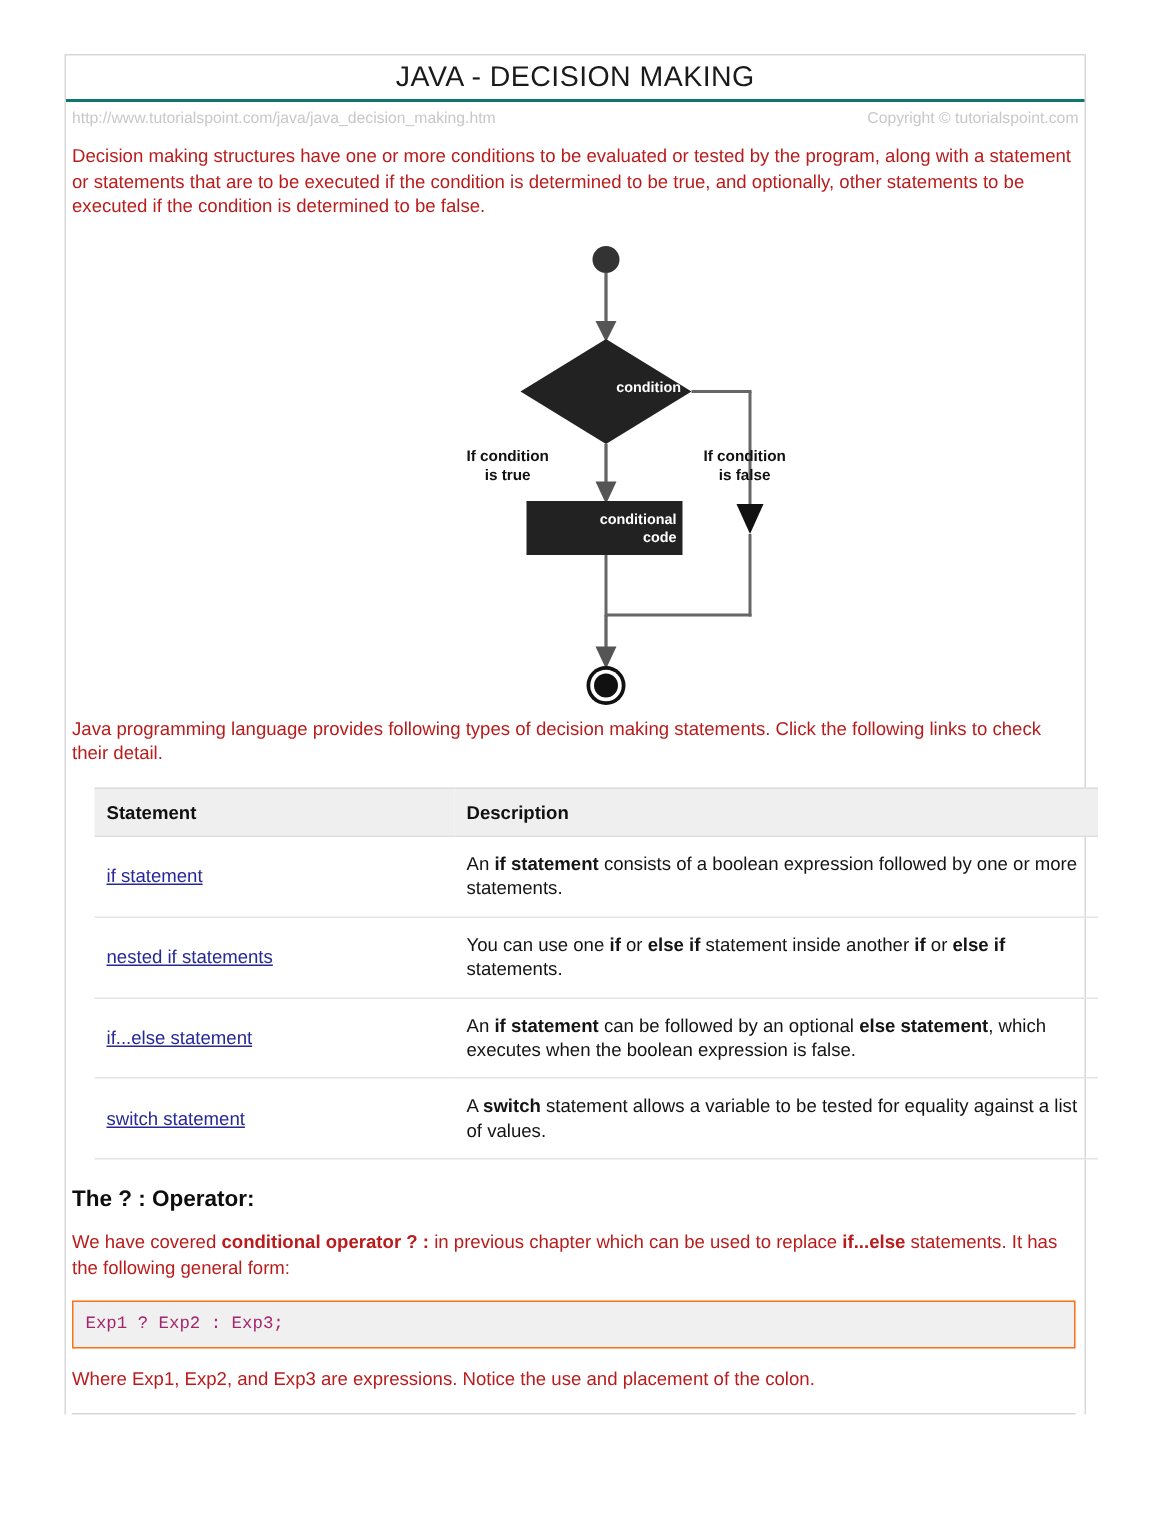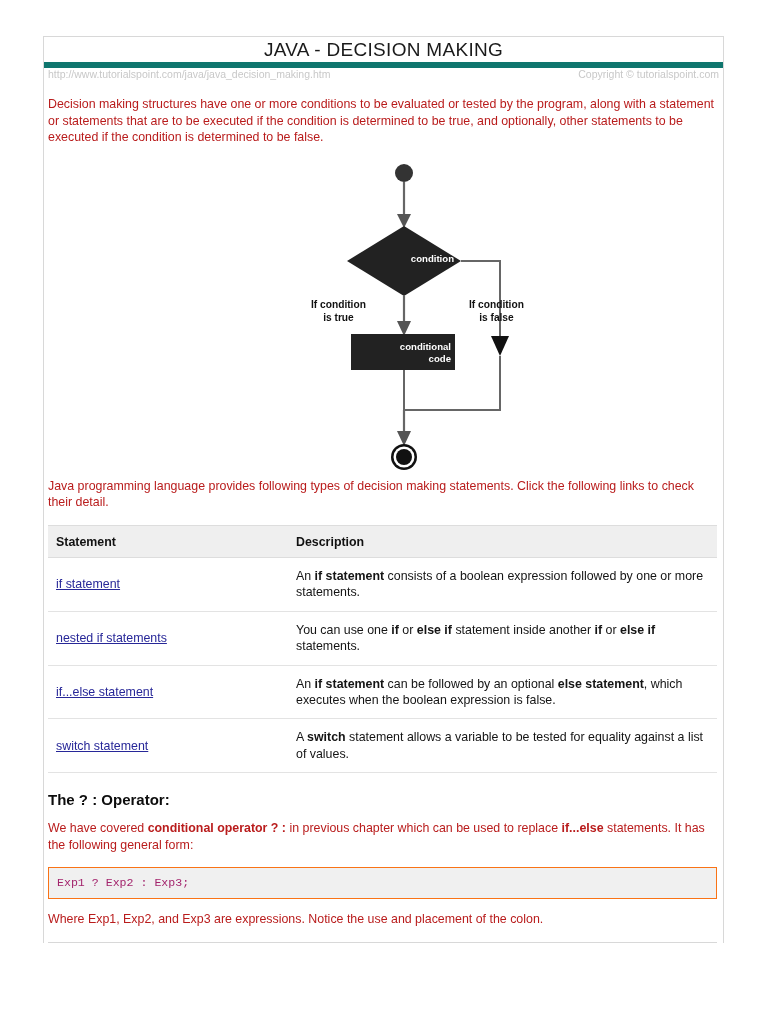--- a/index.html
+++ b/index.html
@@ -24,38 +24,38 @@
     top: 36px;
     width: 681px;
     border-left: 1px solid #d8d8d8;
     border-right: 1px solid #d8d8d8;
     background: #ffffff;
   }
 
   
   .title-bar {
     border-top: 1px solid #d8d8d8;
-    border-bottom: 6px solid #0f766e;
+    border-bottom: 2px solid #0f766e;
     height: 32px;
     display: flex;
     align-items: center;
     justify-content: center;
   }
   .title-text {
     font-size: 19px;
     font-weight: 400;
     letter-spacing: 0.3px;
     color: #1a1a1a;
   }
 
   
   .meta-bar {
     height: 22px;
     display: flex;
-    align-items: flex-start;
+    align-items: center;
     padding: 0 2px 0 4px;
     font-size: 10.5px;
     color: #c8c8c8;
     gap: 28px;
   }
   .meta-url { flex: 1; }
   .meta-copy { text-align: right; padding-right: 2px; }
 
   
   .content {
@@ -103,21 +103,21 @@
     line-height: 12px;
     white-space: nowrap;
   }
   .txt-condition { left: 57px;  top: 93px;  width: 96px; }
   .txt-code      { left: 54px;  top: 181px; width: 96px; }
 
   
   table.stmt {
     width: 100%;
     border-collapse: collapse;
-    margin: 6px 0 10px 0;
+    margin: 6px 0 10px 15px;
     table-layout: fixed;
   }
   table.stmt th {
     background: #efefef;
     text-align: left;
     font-size: 12.4px;
     font-weight: bold;
     padding: 9px 8px 8px 8px;
     border-top: 1px solid #dddddd;
     border-bottom: 1px solid #dddddd;

